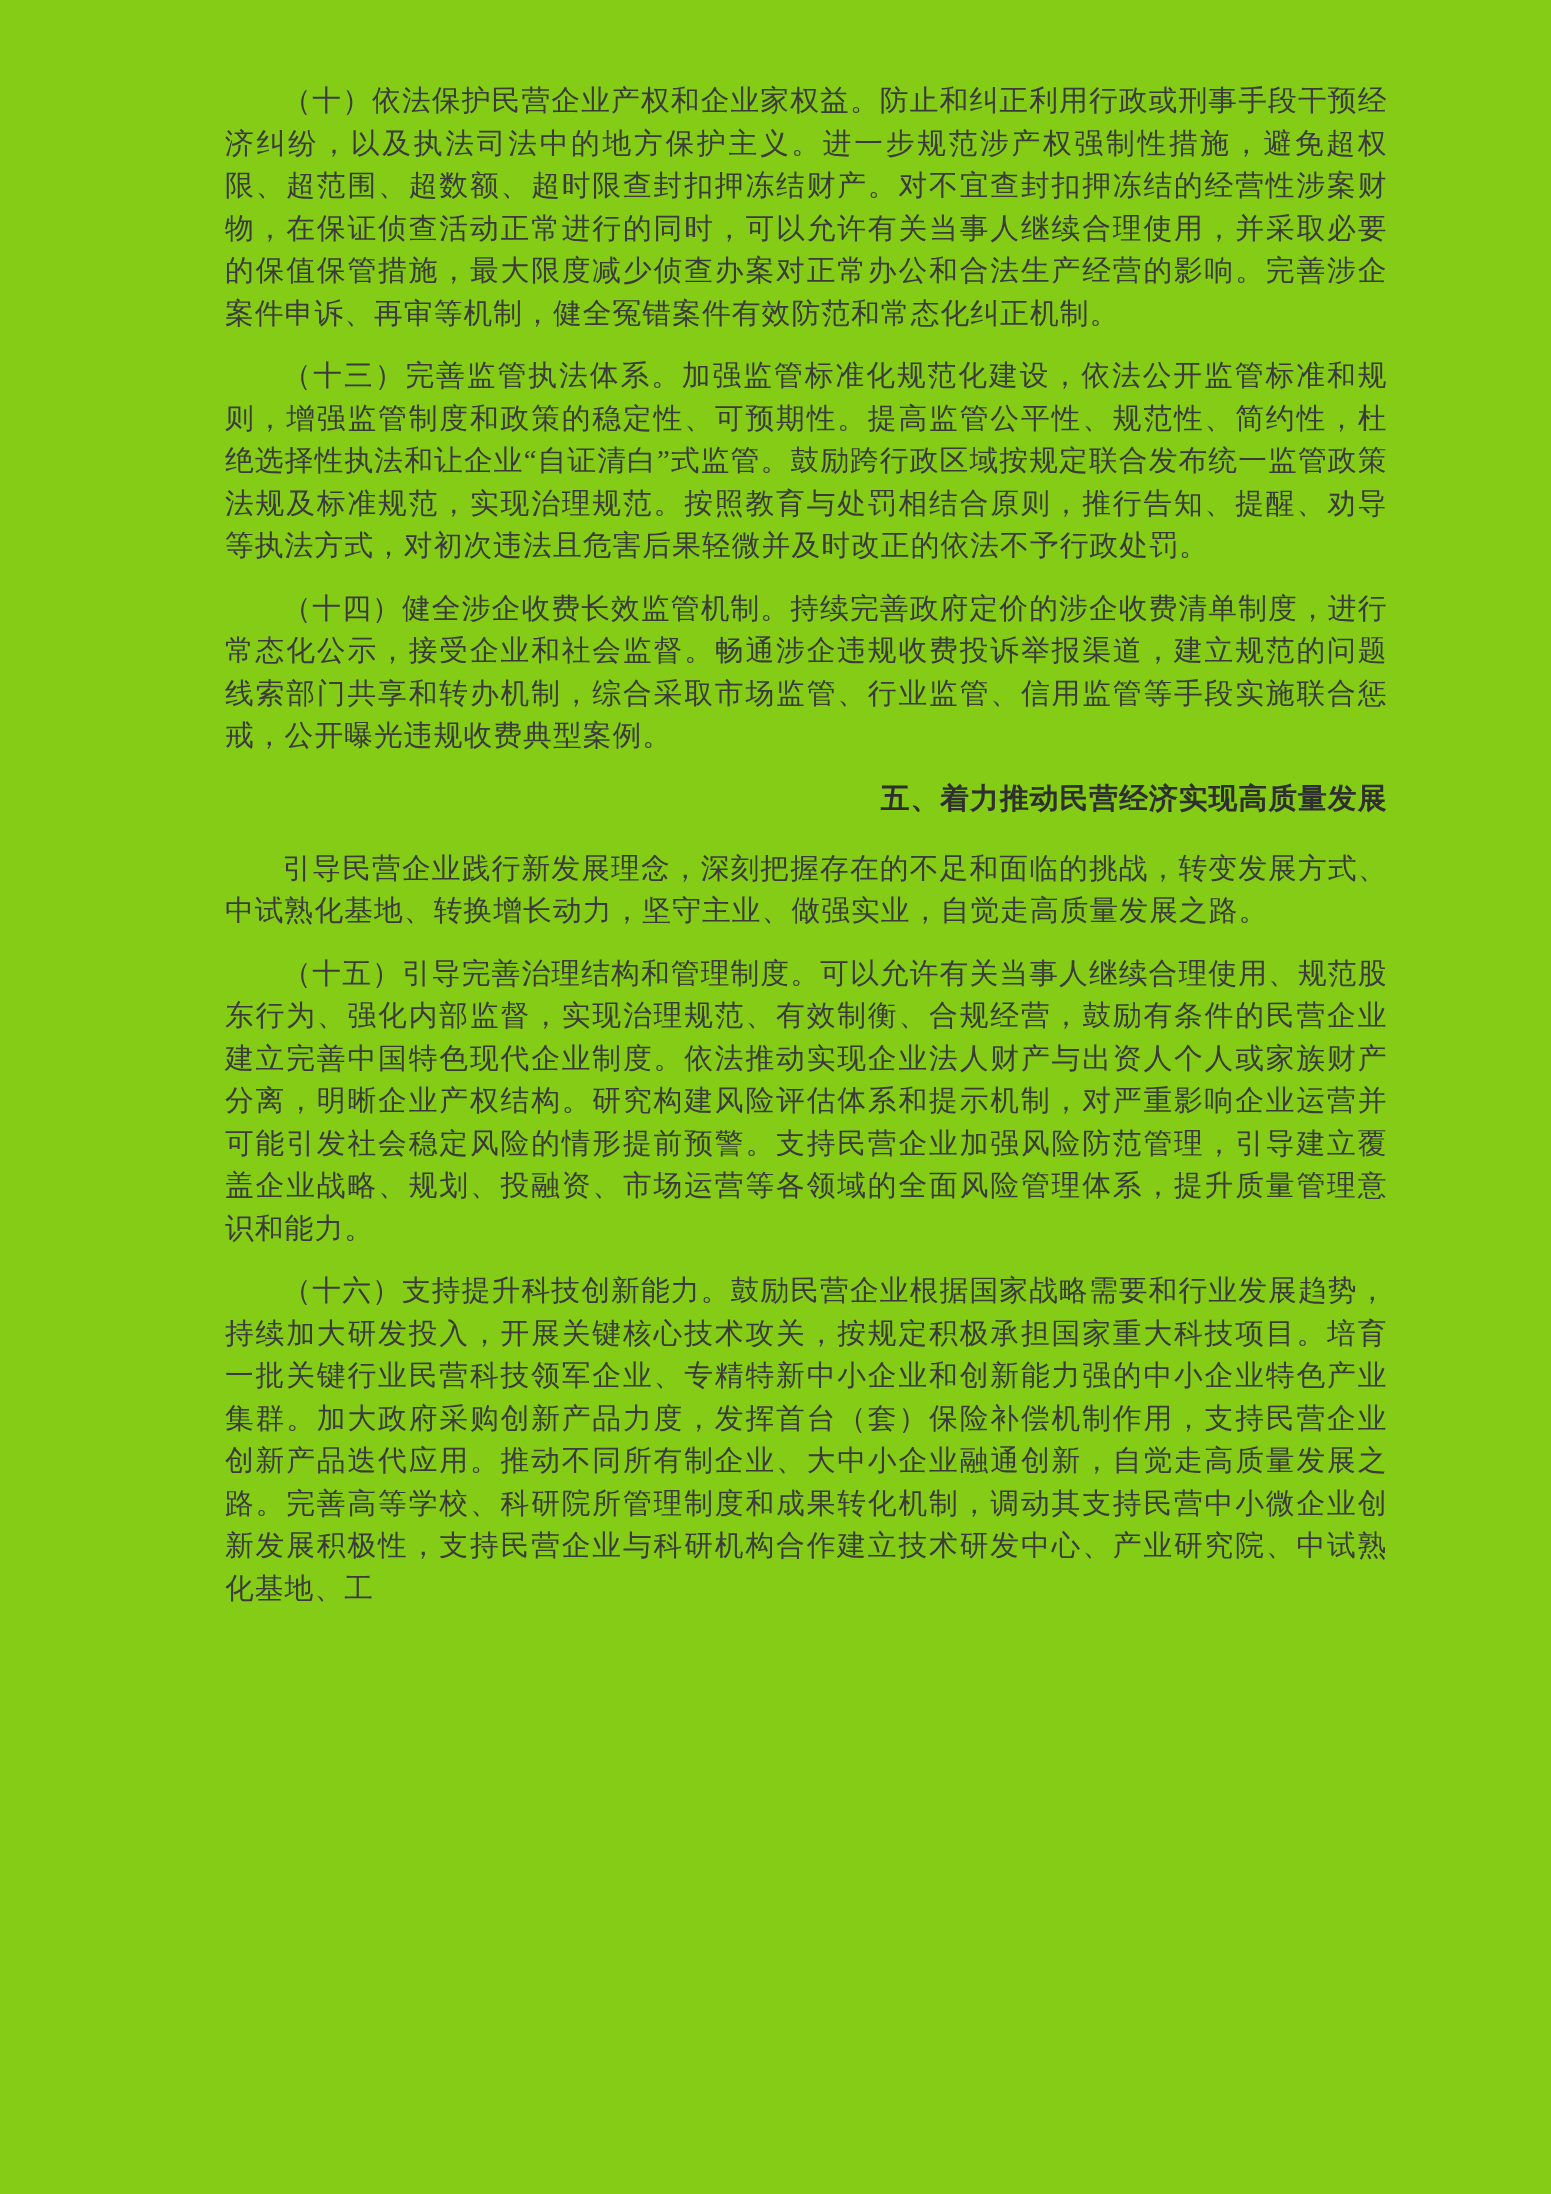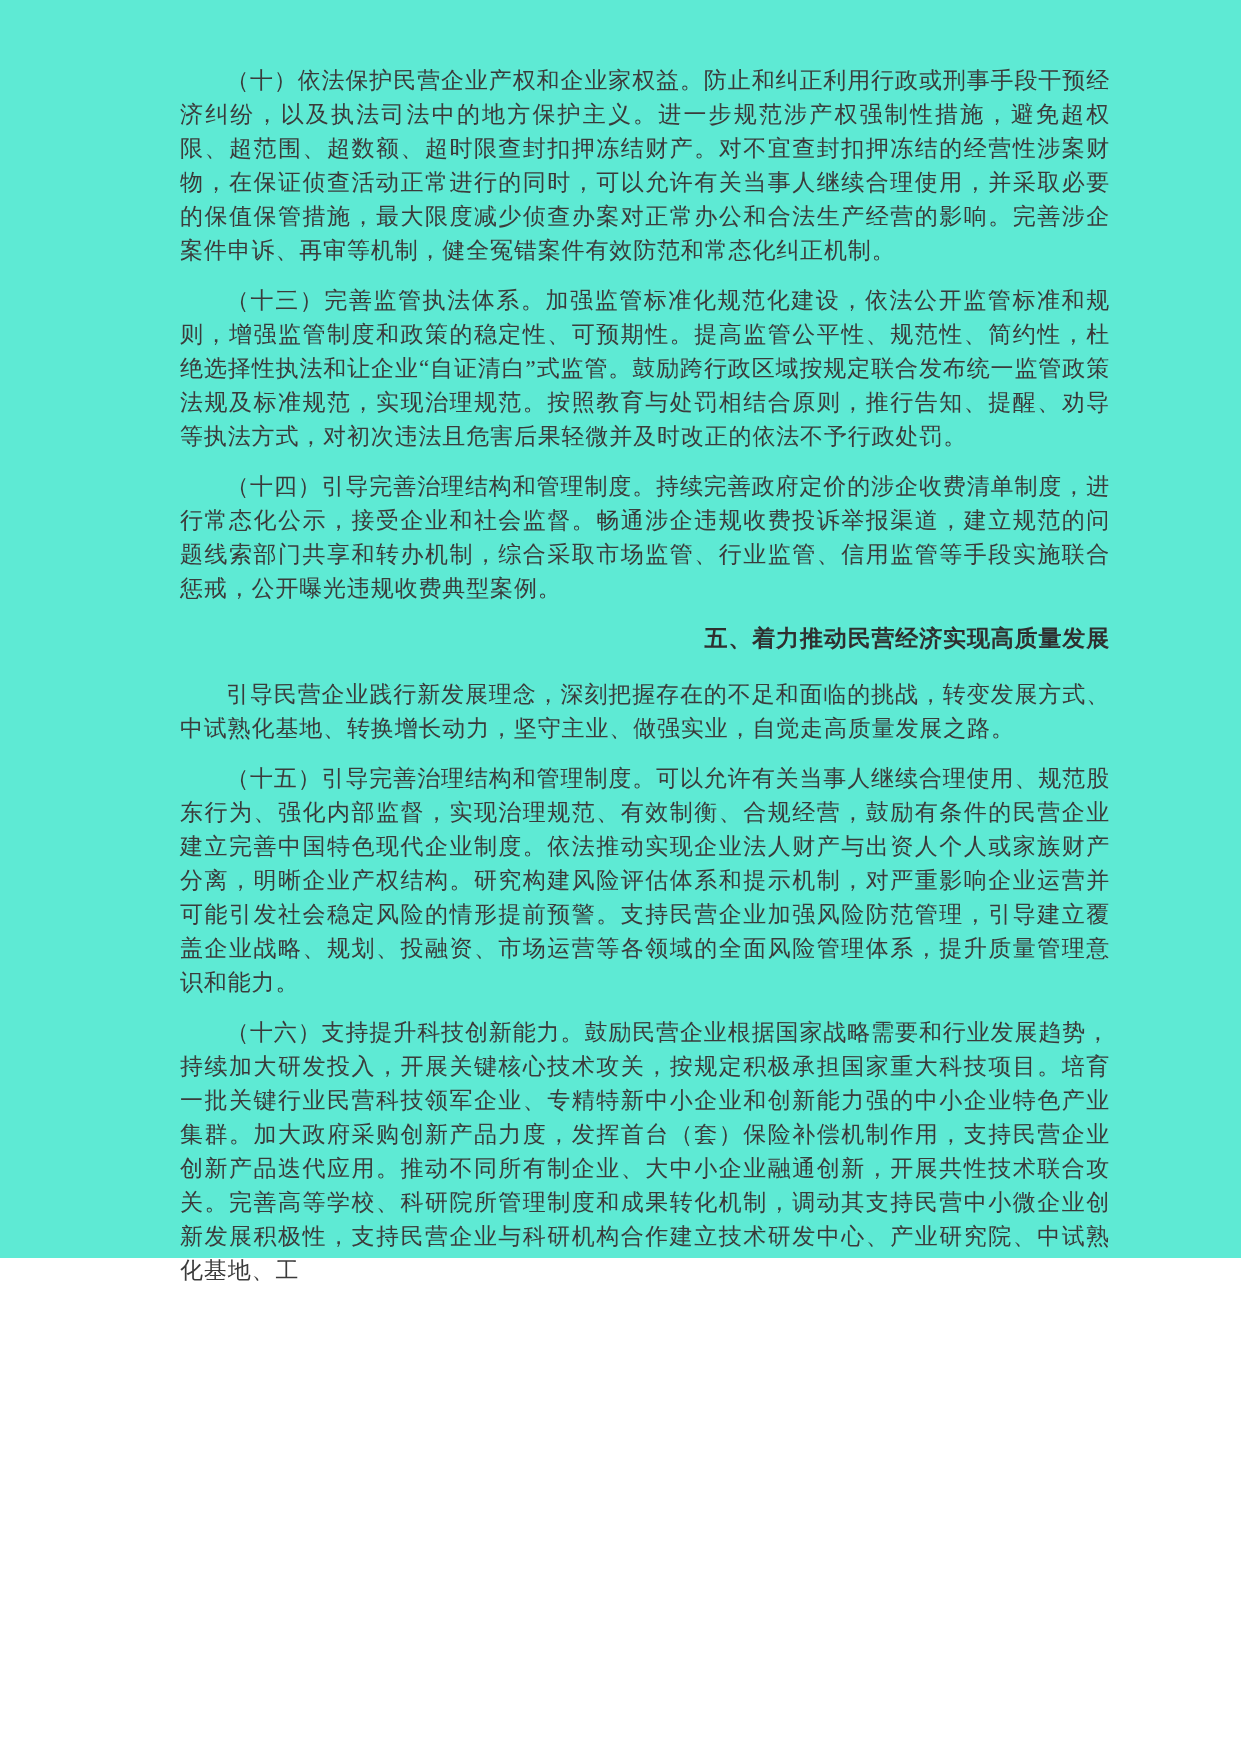--- a/index.html
+++ b/index.html
@@ -9,23 +9,23 @@
   }
   body {
     width: 1241px;
     height: 1755px;
     overflow: hidden;
     font-family: "Liberation Serif", "DejaVu Serif", serif;
   }
   .page {
     box-sizing: border-box;
     width: 1241px;
-    height: 1258px;
+    height: 1755px;
     padding: 64px 131px 0 180px;
-    background: #5eead4;
+    background: #84cc16;
   }
   .doc-paragraph {
     margin: 0 0 16px 0;
     font-size: 23px;
     line-height: 34px;
     letter-spacing: 0.85px;
     color: #3b3b3b;
     text-align: justify;
     text-justify: inter-ideograph;
     text-indent: 2em;
@@ -41,18 +41,18 @@
     text-indent: 2em;
     text-align: right;
   }
 </style>
 </head>
 <body>
 
 <div class="page">
   <p class="doc-paragraph">（十）依法保护民营企业产权和企业家权益。防止和纠正利用行政或刑事手段干预经济纠纷，以及执法司法中的地方保护主义。进一步规范涉产权强制性措施，避免超权限、超范围、超数额、超时限查封扣押冻结财产。对不宜查封扣押冻结的经营性涉案财物，在保证侦查活动正常进行的同时，可以允许有关当事人继续合理使用，并采取必要的保值保管措施，最大限度减少侦查办案对正常办公和合法生产经营的影响。完善涉企案件申诉、再审等机制，健全冤错案件有效防范和常态化纠正机制。</p>
   <p class="doc-paragraph">（十三）完善监管执法体系。加强监管标准化规范化建设，依法公开监管标准和规则，增强监管制度和政策的稳定性、可预期性。提高监管公平性、规范性、简约性，杜绝选择性执法和让企业“自证清白”式监管。鼓励跨行政区域按规定联合发布统一监管政策法规及标准规范，实现治理规范。按照教育与处罚相结合原则，推行告知、提醒、劝导等执法方式，对初次违法且危害后果轻微并及时改正的依法不予行政处罚。</p>
-  <p class="doc-paragraph">（十四）引导完善治理结构和管理制度。持续完善政府定价的涉企收费清单制度，进行常态化公示，接受企业和社会监督。畅通涉企违规收费投诉举报渠道，建立规范的问题线索部门共享和转办机制，综合采取市场监管、行业监管、信用监管等手段实施联合惩戒，公开曝光违规收费典型案例。</p>
+  <p class="doc-paragraph">（十四）健全涉企收费长效监管机制。持续完善政府定价的涉企收费清单制度，进行常态化公示，接受企业和社会监督。畅通涉企违规收费投诉举报渠道，建立规范的问题线索部门共享和转办机制，综合采取市场监管、行业监管、信用监管等手段实施联合惩戒，公开曝光违规收费典型案例。</p>
   <h2 class="doc-heading">五、着力推动民营经济实现高质量发展</h2>
   <p class="doc-paragraph">引导民营企业践行新发展理念，深刻把握存在的不足和面临的挑战，转变发展方式、中试熟化基地、转换增长动力，坚守主业、做强实业，自觉走高质量发展之路。</p>
   <p class="doc-paragraph">（十五）引导完善治理结构和管理制度。可以允许有关当事人继续合理使用、规范股东行为、强化内部监督，实现治理规范、有效制衡、合规经营，鼓励有条件的民营企业建立完善中国特色现代企业制度。依法推动实现企业法人财产与出资人个人或家族财产分离，明晰企业产权结构。研究构建风险评估体系和提示机制，对严重影响企业运营并可能引发社会稳定风险的情形提前预警。支持民营企业加强风险防范管理，引导建立覆盖企业战略、规划、投融资、市场运营等各领域的全面风险管理体系，提升质量管理意识和能力。</p>
-  <p class="doc-paragraph">（十六）支持提升科技创新能力。鼓励民营企业根据国家战略需要和行业发展趋势，持续加大研发投入，开展关键核心技术攻关，按规定积极承担国家重大科技项目。培育一批关键行业民营科技领军企业、专精特新中小企业和创新能力强的中小企业特色产业集群。加大政府采购创新产品力度，发挥首台（套）保险补偿机制作用，支持民营企业创新产品迭代应用。推动不同所有制企业、大中小企业融通创新，开展共性技术联合攻关。完善高等学校、科研院所管理制度和成果转化机制，调动其支持民营中小微企业创新发展积极性，支持民营企业与科研机构合作建立技术研发中心、产业研究院、中试熟化基地、工</p>
+  <p class="doc-paragraph">（十六）支持提升科技创新能力。鼓励民营企业根据国家战略需要和行业发展趋势，持续加大研发投入，开展关键核心技术攻关，按规定积极承担国家重大科技项目。培育一批关键行业民营科技领军企业、专精特新中小企业和创新能力强的中小企业特色产业集群。加大政府采购创新产品力度，发挥首台（套）保险补偿机制作用，支持民营企业创新产品迭代应用。推动不同所有制企业、大中小企业融通创新，自觉走高质量发展之路。完善高等学校、科研院所管理制度和成果转化机制，调动其支持民营中小微企业创新发展积极性，支持民营企业与科研机构合作建立技术研发中心、产业研究院、中试熟化基地、工</p>
 </div>
 
 </body></html>

